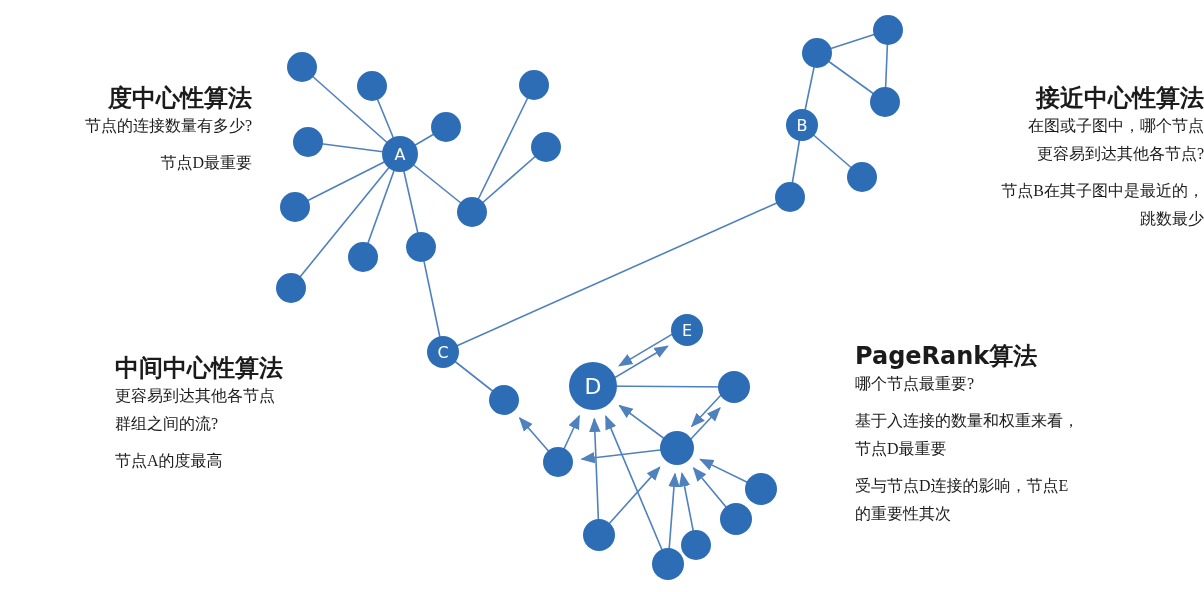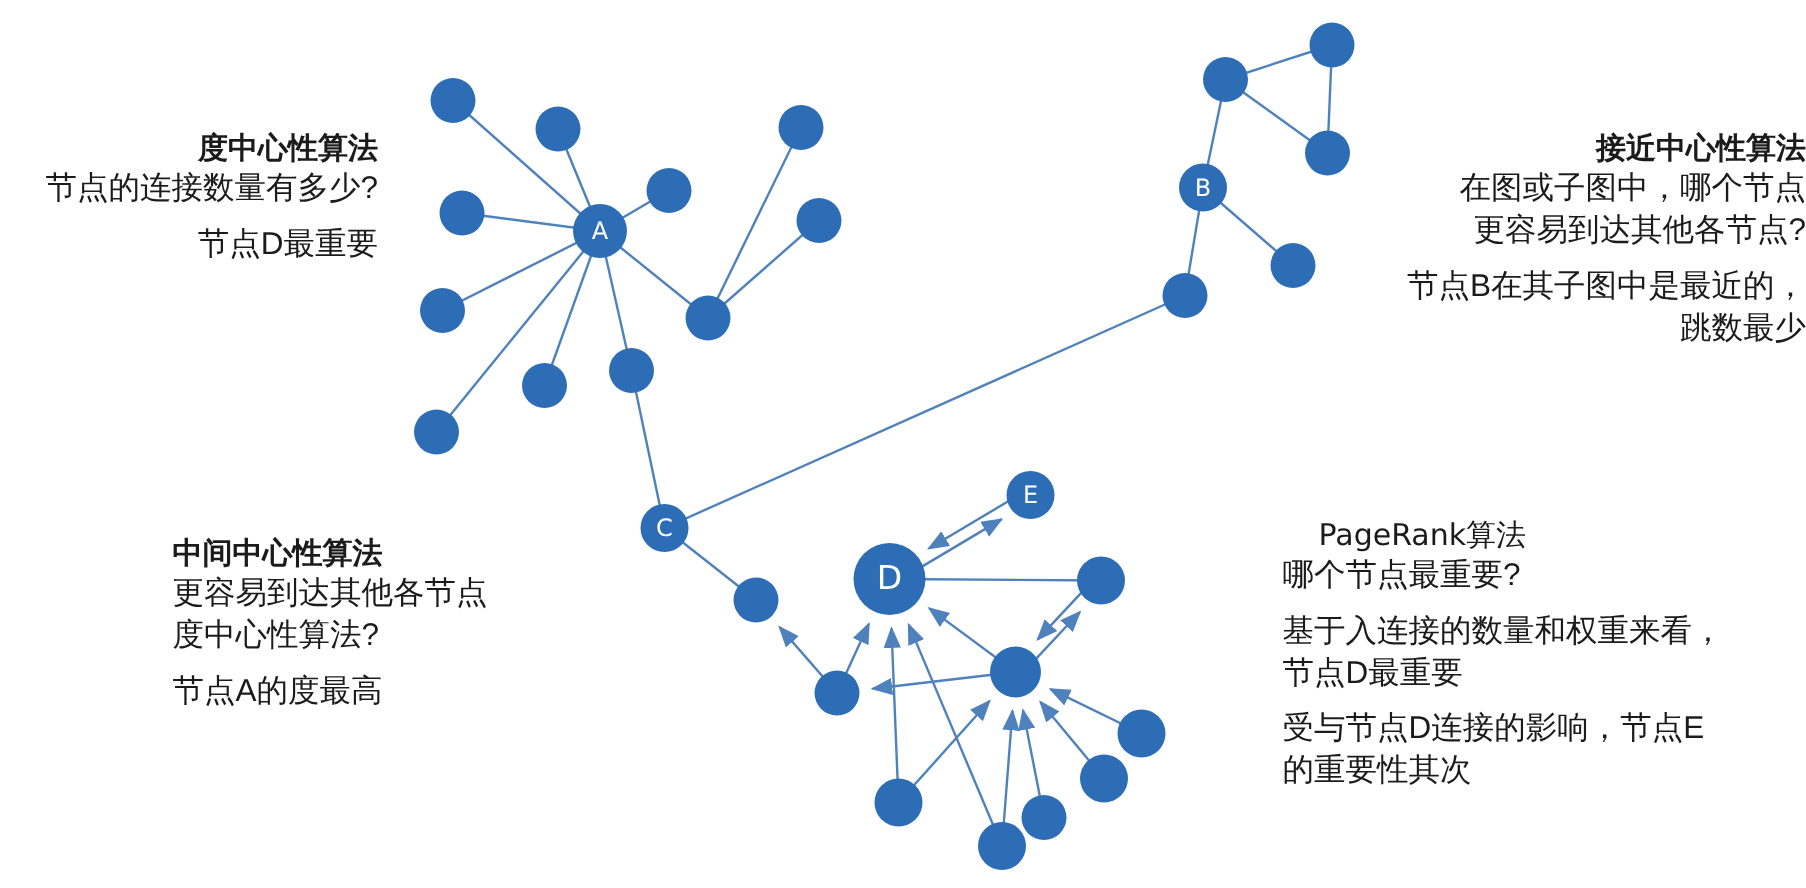--- a/index.html
+++ b/index.html
@@ -4,26 +4,26 @@
 <style>
   html,body { margin:0; padding:0; background:#ffffff; }
   .stage {
     position:relative; width:1204px; height:592px; overflow:hidden; background:#ffffff;
     font-family:"DejaVu Sans", sans-serif;
   }
   #network { position:absolute; left:0; top:0; }
   .ann { position:absolute; color:#1b1b1b; }
   .ann .title {
     font-family:"DejaVu Sans", sans-serif;
-    font-weight:bold; font-size:20px; line-height:28px;
+    font-weight:bold; font-size:24px; line-height:28px;
   }
-  .ann .title.light { font-weight:normal;margin-left:24px; }
+  .ann .title.light { font-weight:bold; }
   .ann .line {
-    font-family:Liberation Sans, sans-serif;
-    font-size:21px; line-height:28px;
+    font-family:Liberation Serif, serif;
+    font-size:16px; line-height:28px;
   }
   .ann .gap { margin-top:9px; }
   #ann-degree      { left:0px;   top:84px;  width:252px; text-align:right; }
   #ann-closeness   { left:912px; top:84px;  width:292px; text-align:right; }
   #ann-betweenness { left:115px; top:354px; width:300px; }
   #ann-pagerank    { left:855px; top:342px; width:350px; text-align:left; }
 </style>
 </head>
 <body>
 
@@ -118,21 +118,21 @@
     <div class="title">接近中心性算法</div>
     <div class="line">在图或子图中，哪个节点</div>
     <div class="line">更容易到达其他各节点?</div>
     <div class="line gap">节点B在其子图中是最近的，</div>
     <div class="line">跳数最少</div>
   </div>
 
   <div class="ann" id="ann-betweenness">
     <div class="title">中间中心性算法</div>
     <div class="line">更容易到达其他各节点</div>
-    <div class="line">度中心性算法?</div>
+    <div class="line">群组之间的流?</div>
     <div class="line gap">节点A的度最高</div>
   </div>
 
   <div class="ann" id="ann-pagerank">
     <div class="title light">PageRank算法</div>
     <div class="line">哪个节点最重要?</div>
     <div class="line gap">基于入连接的数量和权重来看，</div>
     <div class="line">节点D最重要</div>
     <div class="line gap">受与节点D连接的影响，节点E</div>
     <div class="line">的重要性其次</div>

